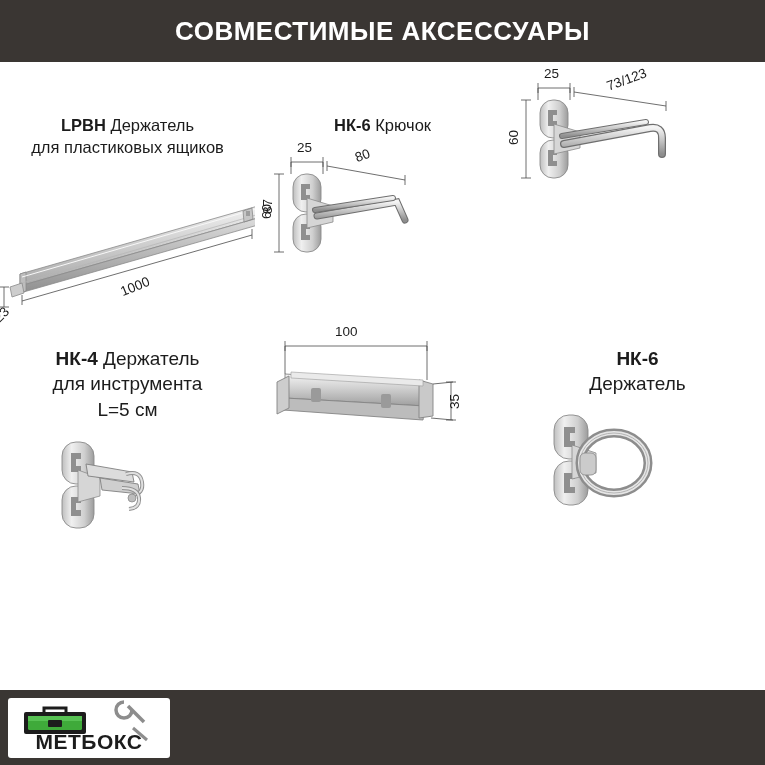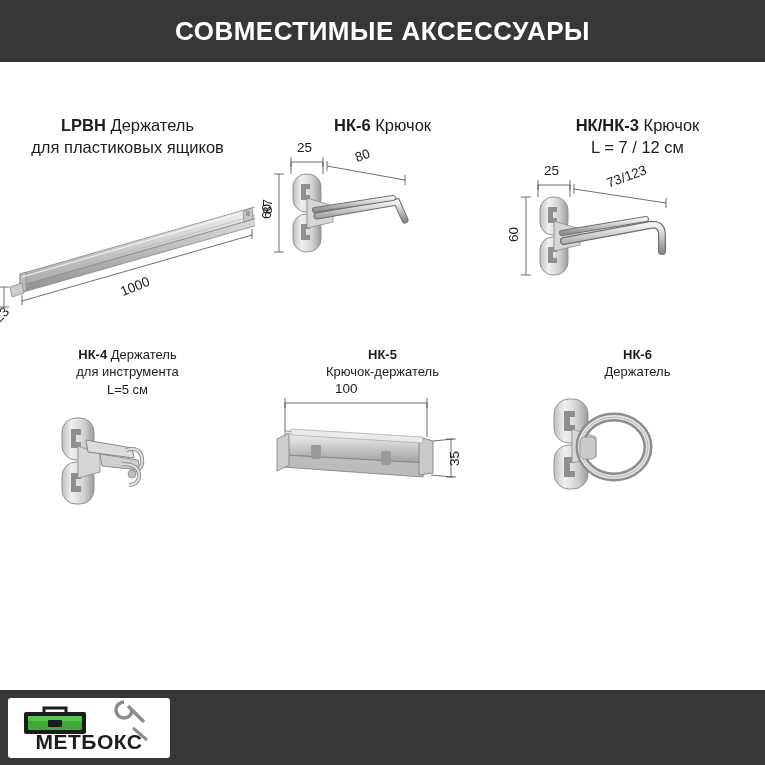--- a/index.html
+++ b/index.html
@@ -69,21 +69,21 @@
   }
   .cell-title .code {
     font-weight: bold;
   }
   .row1 .cell-title {
     padding-top: 52px;
     font-size: 16.5px;
   }
   .row2 .cell-title {
     padding-top: 22px;
-    font-size: 13px;
+    font-size: 19px;
   }
   .fig {
     position: relative;
     height: 165px;
   }
   .row2 .fig {
     height: 170px;
   }
   
   .dim {
@@ -272,25 +272,20 @@
                 <line x1="19" y1="116" x2="29" y2="116"></line>
               </g>
             </svg>
             <div class="dim" style="left:42px; top:4px;">25</div>
             <div class="dim rot-ang" style="left:100px; top:12px;">80</div>
             <div class="dim rot90" style="left:-4px; top:68px; width:30px; text-align:center;">60</div>
           </div>
         </div>
 
         <div class="cell">
-          <div class="cell-title">
-            <span class="code">НК/НК-3</span>
-            <span>Крючок</span>
-            <div>L = 7 / 12 см</div>
-          </div>
           <div class="fig">
             <svg class="fig-svg" width="255" height="165" viewBox="0 0 255 165">
               <g>
                 <rect x="30" y="38" width="28" height="38" rx="13" fill="url(#plateg)" stroke="#8a8a8a" stroke-width="0.9"></rect>
                 <rect x="30" y="78" width="28" height="38" rx="13" fill="url(#plateg)" stroke="#8a8a8a" stroke-width="0.9"></rect>
                 <path d="M38 48 h9 v5 h-4 v6 h4 v5 h-9 z" fill="#8f8f8f"></path>
                 <path d="M38 88 h9 v5 h-4 v6 h4 v5 h-9 z" fill="#8f8f8f"></path>
                 <polygon points="44,62 70,70 70,86 44,92" fill="#d6d6d6" stroke="#8a8a8a" stroke-width="0.8"></polygon>
               </g>
               <g fill="none" stroke-linecap="round">
@@ -345,24 +340,20 @@
                 <path d="M126 52 q14 -4 16 8 q2 12 -10 13" fill="none" stroke="#e0e0e0" stroke-width="2"></path>
                 <path d="M122 66 q16 0 17 10 q1 10 -10 11" fill="none" stroke="#909090" stroke-width="4"></path>
                 <path d="M122 66 q16 0 17 10 q1 10 -10 11" fill="none" stroke="#e0e0e0" stroke-width="2"></path>
                 <circle cx="132" cy="76" r="4" fill="#bdbdbd" stroke="#8a8a8a" stroke-width="0.8"></circle>
               </g>
             </svg>
           </div>
         </div>
 
         <div class="cell">
-          <div class="cell-title">
-            <div class="code">НК-5</div>
-            <div>Крючок-держатель</div>
-          </div>
           <div class="fig">
             <svg class="fig-svg" width="255" height="170" viewBox="0 0 255 170">
               <defs>
                 <linearGradient id="barg" x1="0" y1="0" x2="0" y2="1">
                   <stop offset="0%" stop-color="#f4f4f4"></stop>
                   <stop offset="40%" stop-color="#d4d4d4"></stop>
                   <stop offset="100%" stop-color="#9f9f9f"></stop>
                 </linearGradient>
               </defs>
               <g>

